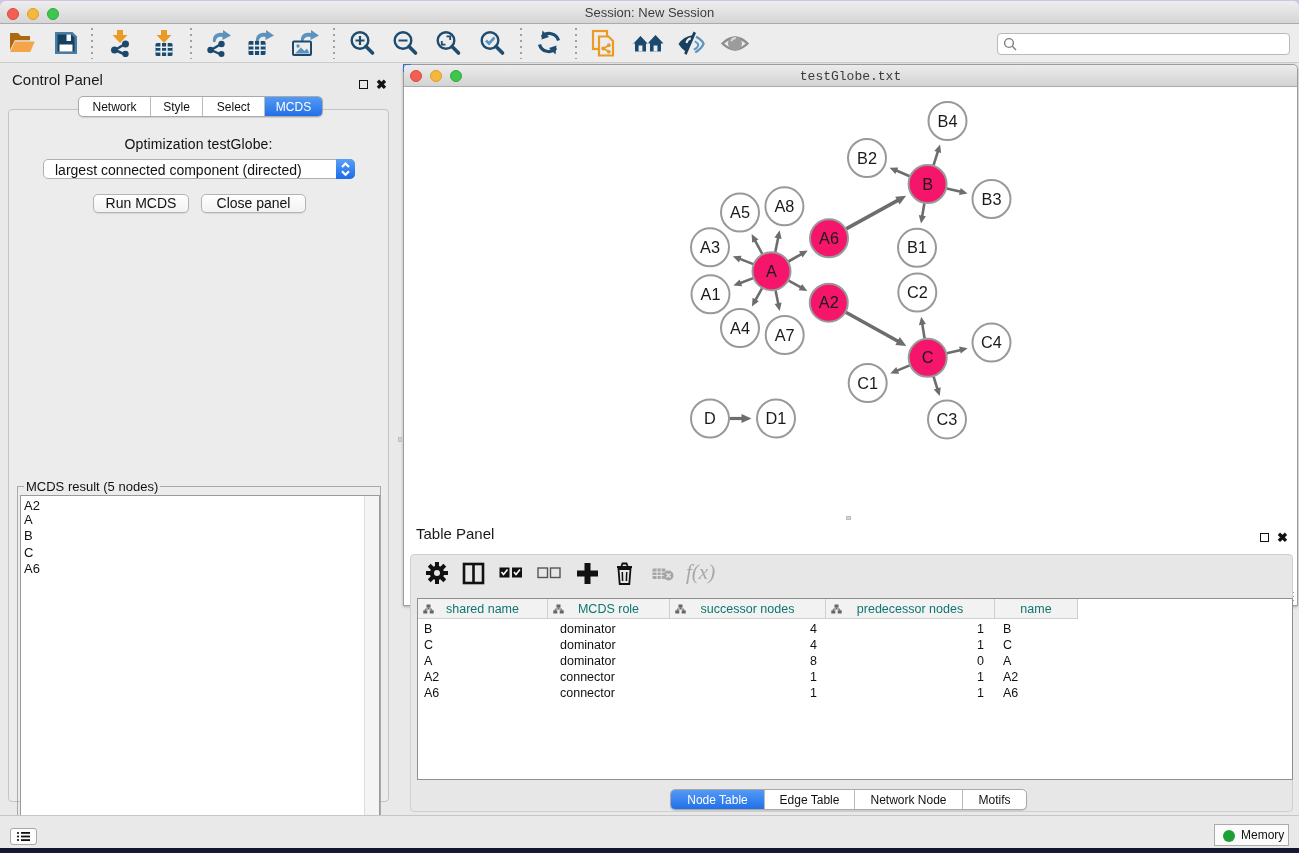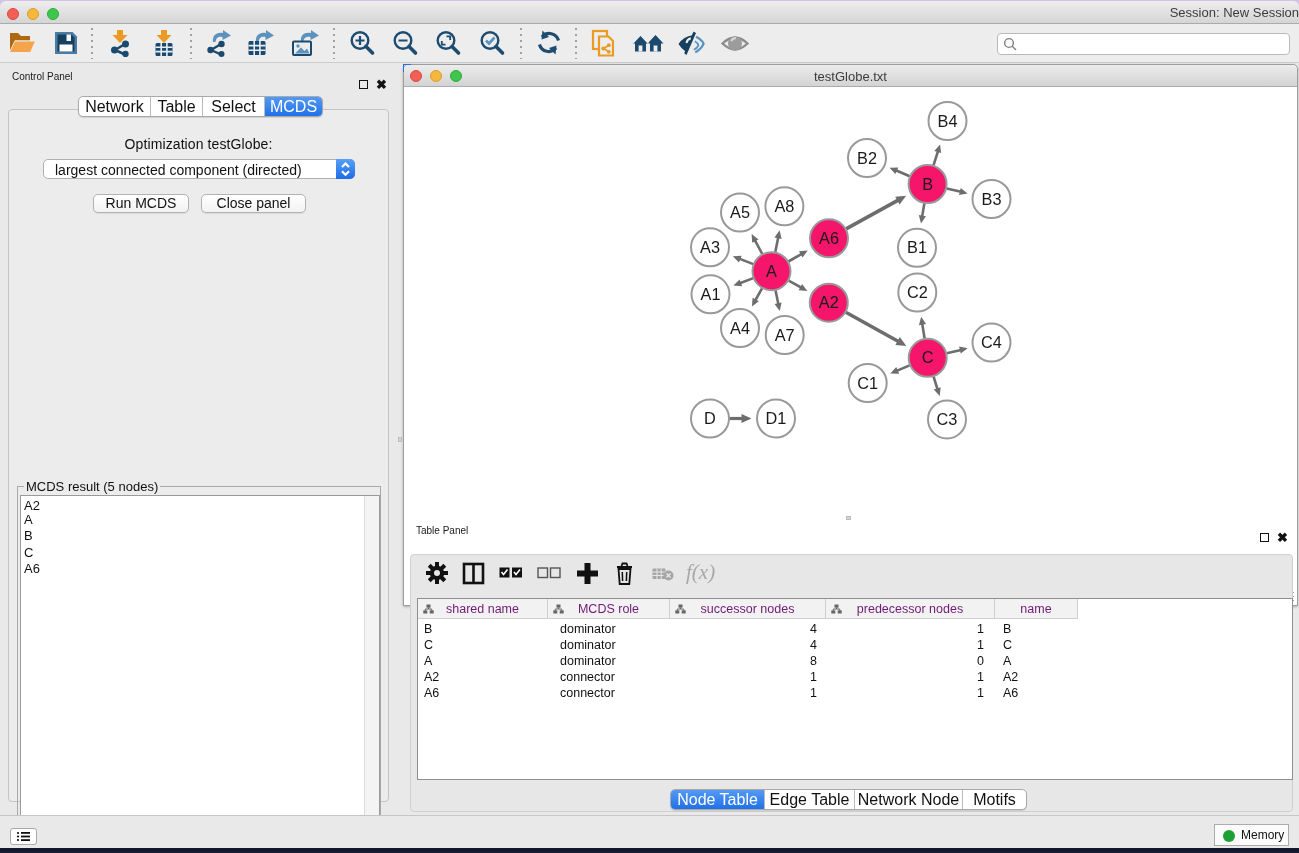--- a/index.html
+++ b/index.html
@@ -12,43 +12,43 @@
   #win { position:absolute; left:0; top:1px; width:1299px; height:847px;
          background:#e9e9e9; border-radius:6px 6px 0 0; overflow:hidden; z-index:2; }
   
   #tb1 { position:absolute; left:0; top:0; width:1299px; height:23px;
          background:linear-gradient(#eeeeee,#d5d5d5); border-bottom:1px solid #ababab;
          border-radius:6px 6px 0 0; }
   .tl { position:absolute; top:6.5px; width:12px; height:12px; border-radius:50%; }
   #tb1 .r { left:7px;  background:#f45f55; border:0.5px solid #d94942; }
   #tb1 .y { left:27px; background:#f6b73e; border:0.5px solid #dd9d27; }
   #tb1 .g { left:47px; background:#3ec64e; border:0.5px solid #2fab3d; }
-  #tb1 .t { position:absolute; top:4px; left:0; width:100%; text-align:right;
+  #tb1 .t { position:absolute; top:4px; left:0; width:100%; text-align:center;
             font-size:13px; color:#3c3c3c; }
   
   #toolbar { position:absolute; left:0; top:23px; width:1299px; height:39px;
              background:#ededed; border-bottom:1px solid #cccccc; }
   .tbi { position:absolute; top:5px; }
   .tsep { position:absolute; top:4px; width:2px; height:31px;
           background:repeating-linear-gradient(to bottom,#a0a0a0 0 2px,rgba(0,0,0,0) 2px 6px); }
   #search { position:absolute; left:997px; top:9px; width:293px; height:22px;
             background:#ffffff; border:1px solid #b9b9b9; border-radius:4px; }
   
   #cpanel { position:absolute; left:0; top:62px; width:403px; height:756px; }
-  .ptitle { position:absolute; font-size:10px; color:#1a1a1a;text-align:right; }
+  .ptitle { position:absolute; font-size:15px; color:#1a1a1a;text-align:right; }
   .wicons { position:absolute; }
   .fsq { display:inline-block; width:9px; height:9px; border:1.5px solid #111; margin-right:8px; }
   .fx  { display:inline-block; font-size:13px; font-weight:bold; color:#111; }
   #cpbox { position:absolute; left:8px; top:46px; width:381px; height:693px;
            background:#ececec; border:1px solid #c3c3c3; border-radius:4px; }
   .seg { position:absolute; display:flex; height:21px; border:1px solid #a9a9a9;
          border-radius:5px; background:#fff; overflow:hidden;
          box-shadow:0 1px 1px rgba(0,0,0,0.12); }
   .seg span { display:block; height:100%; line-height:20px; text-align:center;
-              font-size:16px; color:#111; border-right:1px solid #bcbcbc; }
+              font-size:12px; color:#111; border-right:1px solid #bcbcbc; }
   .seg span:last-child { border-right:none; }
   .seg span.on { background:linear-gradient(#549af4,#2170e8); color:#fff; }
   #cptabs { left:78px; top:33px; }
   #optlab { position:absolute; left:0; top:73px; width:397px; text-align:center;
             font-size:14px; color:#111; letter-spacing:0.1px; }
   #combo { position:absolute; left:43px; top:96px; width:312px; height:20px;
            background:#fff; border:1px solid #b0b0b0; border-radius:5px; }
   #combo .txt { position:absolute; left:11px; top:1px; font-size:14px; color:#111; line-height:18px;}
   #combo .spin { position:absolute; right:-1px; top:-1px; width:19px; height:20px;
                  background:linear-gradient(#58a0f6,#1c6ce8); border-radius:0 5px 5px 0; }
@@ -60,38 +60,38 @@
   #fset .leg { position:absolute; left:6px; top:-8px; background:#ececec;
                font-size:13px; color:#111; padding:0 2px; }
   #mlist { position:absolute; left:2px; top:8px; width:360px; height:323px;
            background:#fff; border:1px solid #9a9a9a; font-size:13px; color:#111; }
   #mlist div { height:16.2px; line-height:16.2px; padding-left:3px; }
   #mlist .sb { position:absolute; right:0; top:0; width:15px; height:100%;
                background:#f4f4f4; border-left:1px solid #dcdcdc; padding:0; }
   
   #netwin { position:absolute; left:403px; top:63px; width:895px; height:542px;
             background:#fff; border:1px solid #9d9d9d; border-radius:5px 5px 0 0;
-            box-shadow:0 1px 3px rgba(0,0,0,0.25); }
+            box-shadow:0 1px 3px rgba(0,0,0,0.25);font-family:Liberation Mono, monospace; }
   #ntb { position:absolute; left:0; top:0; width:100%; height:22px;
          background:linear-gradient(#ececec,#d3d3d3); border-bottom:1px solid #ababab;
          border-radius:5px 5px 0 0; }
   #ntb .r { left:6px;  background:#f45f55; border:0.5px solid #d94942; top:5px;}
   #ntb .y { left:26px; background:#f6b73e; border:0.5px solid #dd9d27; top:5px;}
   #ntb .g { left:46px; background:#3ec64e; border:0.5px solid #2fab3d; top:5px;}
   #ntb .t { position:absolute; top:3.5px; left:0; width:100%; text-align:center;
             font-size:13px; color:#3c3c3c; }
   
   #tpanel { position:absolute; left:403px; top:513px; width:896px; height:305px; }
   #tpbox { position:absolute; left:7px; top:40px; width:883px; height:258px;
            background:#e7e7e7; border:1px solid #cfcfcf; border-radius:4px; }
   #ttable { position:absolute; left:14px; top:84px; width:876px; height:182px;
             background:#fff; border:1px solid #8f8f8f; }
   .hcell { position:absolute; top:0; height:20px; background:#f2f2f2;
            border-right:1px solid #cfcfcf; border-bottom:1px solid #cfcfcf;
-           font-size:12.5px; color:#701a75; text-align:center; line-height:20px; }
+           font-size:12.5px; color:#0f766e; text-align:center; line-height:20px; }
   .trow { position:absolute; font-size:12.5px; color:#111; height:16px; line-height:16px; }
   .num { position:absolute; text-align:right; }
   #btabs { left:267px; top:275px; }
   
   #status { position:absolute; left:0; top:814px; width:1299px; height:34px;
             border-top:1px solid #c6c6c6; background:#e9e9e9; }
   #lbtn { position:absolute; left:10px; top:12px; width:27px; height:17px;
           background:#fdfdfd; border:1px solid #a9a9a9; border-radius:3px; }
   #membtn { position:absolute; left:1214px; top:8px; width:75px; height:22px;
             background:#fbfbfb; border:1px solid #ababab; font-size:12px; color:#111; }
@@ -237,21 +237,21 @@
   <circle cx="6" cy="6" r="4.4" fill="none" stroke="#7e7e7e" stroke-width="1.4"></circle>
   <line x1="9.3" y1="9.3" x2="13" y2="13" stroke="#7e7e7e" stroke-width="1.4"></line>
 </svg>
 </div>
   <div id="cpanel">
         <div class="ptitle" style="left:12px;top:8px">Control Panel</div>
 <div class="wicons" style="left:359px;top:12px"><span class="fsq"></span><span class="fx">✖</span></div>
 <div id="cpbox"></div>
 <div class="seg" id="cptabs">
   <span style="width:72px">Network</span>
-          <span style="width:52px">Table</span>
+          <span style="width:52px">Style</span>
           <span style="width:62px">Select</span>
           <span class="on" style="width:57px">MCDS</span>
 </div>
 <div id="optlab">Optimization testGlobe:</div>
 <div id="combo">
   <span class="txt">largest connected component (directed)</span>
   <span class="spin">
             <svg width="19" height="20" viewBox="0 0 19 20">
     <path d="M6 8 L9.5 4.5 L13 8" fill="none" stroke="#fff" stroke-width="2.2"></path>
     <path d="M6 12.2 L9.5 15.7 L13 12.2" fill="none" stroke="#fff" stroke-width="2.2"></path>

